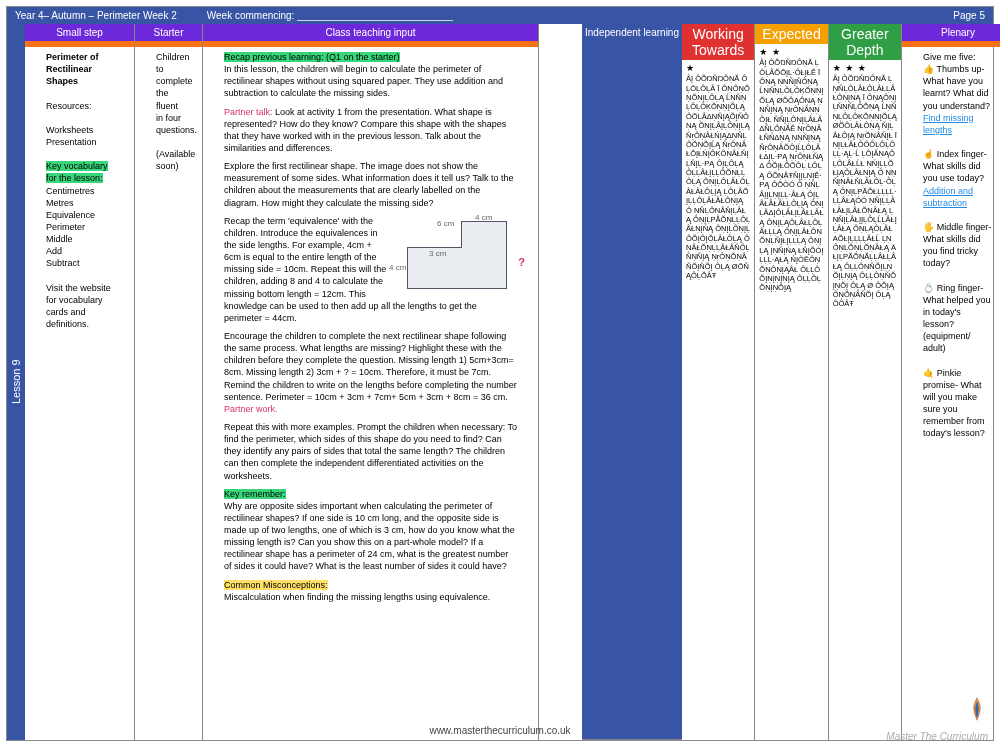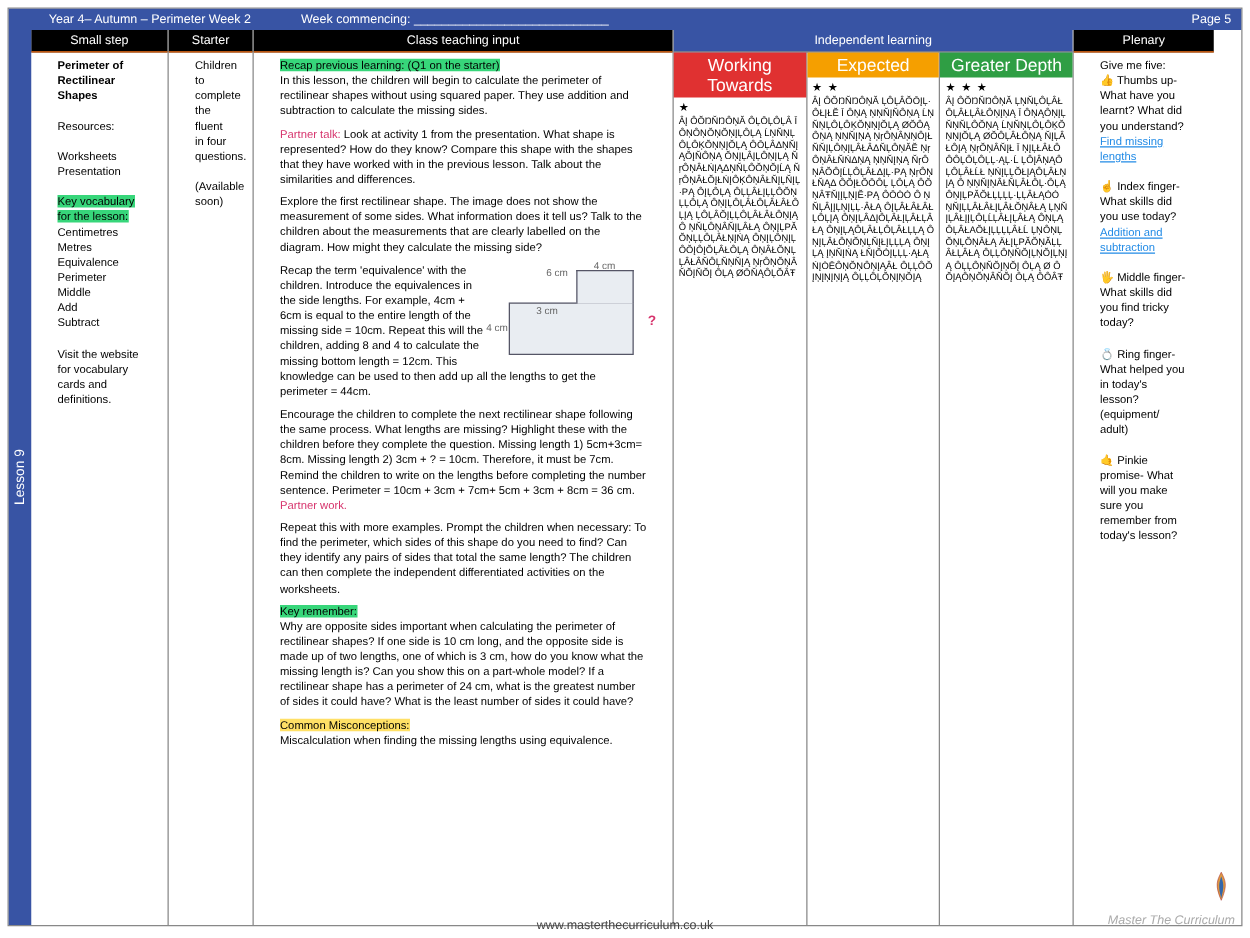--- a/index.html
+++ b/index.html
@@ -1,48 +1,48 @@
 <!DOCTYPE html>
 <html><head>
 <meta charset="utf-8">
 <style>
   * { box-sizing: border-box; margin: 0; padding: 0; }
   body { font-family: "Segoe UI", Arial, sans-serif; font-size: 9px; background: #fff; width: 1000px; height: 750px; position: relative; overflow: hidden; }
   .page { border: 1px solid #888; margin: 6px; height: 735px; display: flex; flex-direction: column; }
   .header-bar { background: #3854a4; color: #fff; font-size: 10px; padding: 3px 8px; display: flex; justify-content: space-between; }
-  .header-bar .left { display: flex; gap: 40px; margin-left: 24px; }
+  .header-bar .left { display: flex; gap: 30px; }
   .content { display: flex; flex: 1; min-height: 0; }
   .lesson-tab { background: #3854a4; color: #fff; writing-mode: vertical-rl; transform: rotate(180deg); text-align: center; padding: 6px 2px; width: 18px; font-size: 11px; display: flex; align-items: center; justify-content: center; }
   .grid { display: flex; flex: 1; min-height: 0; }
   .col { border-right: 1px solid #888; display: flex; flex-direction: column; min-height: 0; }
   .col:last-child { border-right: none; }
-  .col-head { background: #000000; color: #fff; text-align: center; padding: 3px 2px; font-size: 10px; border-bottom: 1px solid #f97316; }
+  .col-head { background: #6d28d9; color: #fff; text-align: center; padding: 3px 2px; font-size: 10px; border-bottom: 6px solid #f97316; }
   .col-body { padding: 4px 21px; overflow: hidden; font-size: 9px; line-height: 1.35; flex: 1; }
   .smallstep { width: 110px; }
   .starter  { width: 68px; }
   .teaching { width: 336px; }
-  .ind-wrap { width: 320px; display: flex; flex-direction: column; }
+  .ind-wrap { width: 320px; display: flex; flex-direction: row; margin-left: 43px; }
   .ind-head { background: #3854a4; color:#fff; text-align:center; padding:3px; font-size:10px; border-bottom:1px solid #888;}
   .ind-cols { display:flex; flex:1; min-height:0;}
   .ind-sub { flex:1; border-right:1px solid #888; display:flex; flex-direction:column; min-width:0;}
   .ind-sub:last-child{border-right:none;}
   .sub-head { color:#fff; text-align:center; padding:2px; font-size:14px; }
   .red { background:#e03131;} .amber{background:#f59f00;} .green{background:#2f9e44;}
   .ind-body { padding:3px 4px; font-size:7.5px; line-height:1.25; overflow:hidden; word-break: break-all; }
   .plenary { width: 112px; }
   .hl-green { background: #37d67a; }
   .hl-yellow { background: #ffe066; }
   .red-text { color: #d6336c; }
   .blue-text { color: #228be6; text-decoration: underline; }
   .bold { font-weight: bold; }
   .teaching p { margin-bottom: 6px; }
   .vocab-list div { line-height:1.35;}
   .shape-fig { float:right; width:120px; height:80px; margin:0 0 4px 6px; position:relative; font-size:8px; color:#666;}
   .shape-fig .poly { position:absolute; background:#e9edf2; border:1px solid #556; }
-  .footer-url { position:absolute; bottom:4px; left:50%; transform:translateX(-50%); font-size:10px; color:#444;}
+  .footer-url { position:absolute; bottom:14px; left:50%; transform:translateX(-50%); font-size:10px; color:#444;}
   .footer-logo { position:absolute; bottom:8px; right:12px; font-size:10px; color:#aaa; font-style:italic; }
   .flame { position:absolute; bottom:28px; right:14px; width:18px; height:26px; }
   .stars { font-size:9px; letter-spacing:1px;}
 </style>
 </head>
 <body>
 
 <div class="page">
   <div class="header-bar">
     <div class="left">

